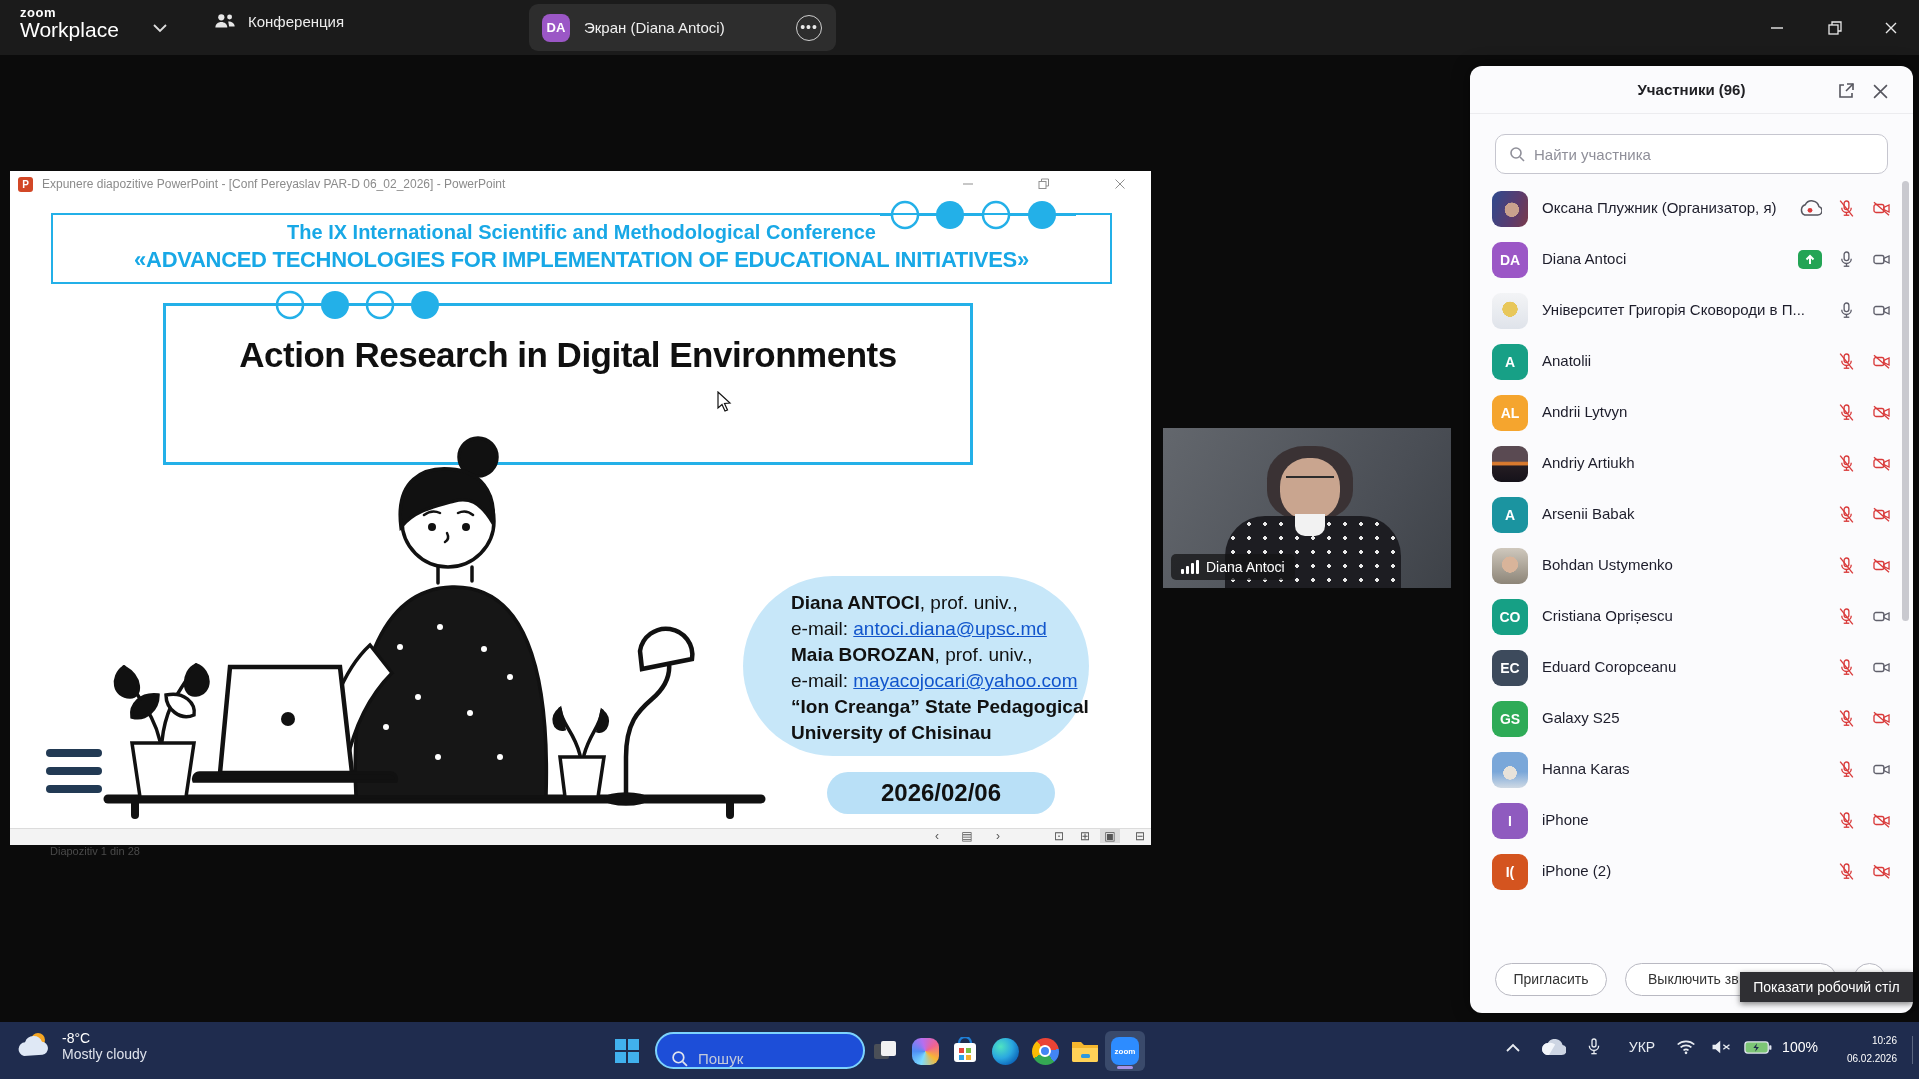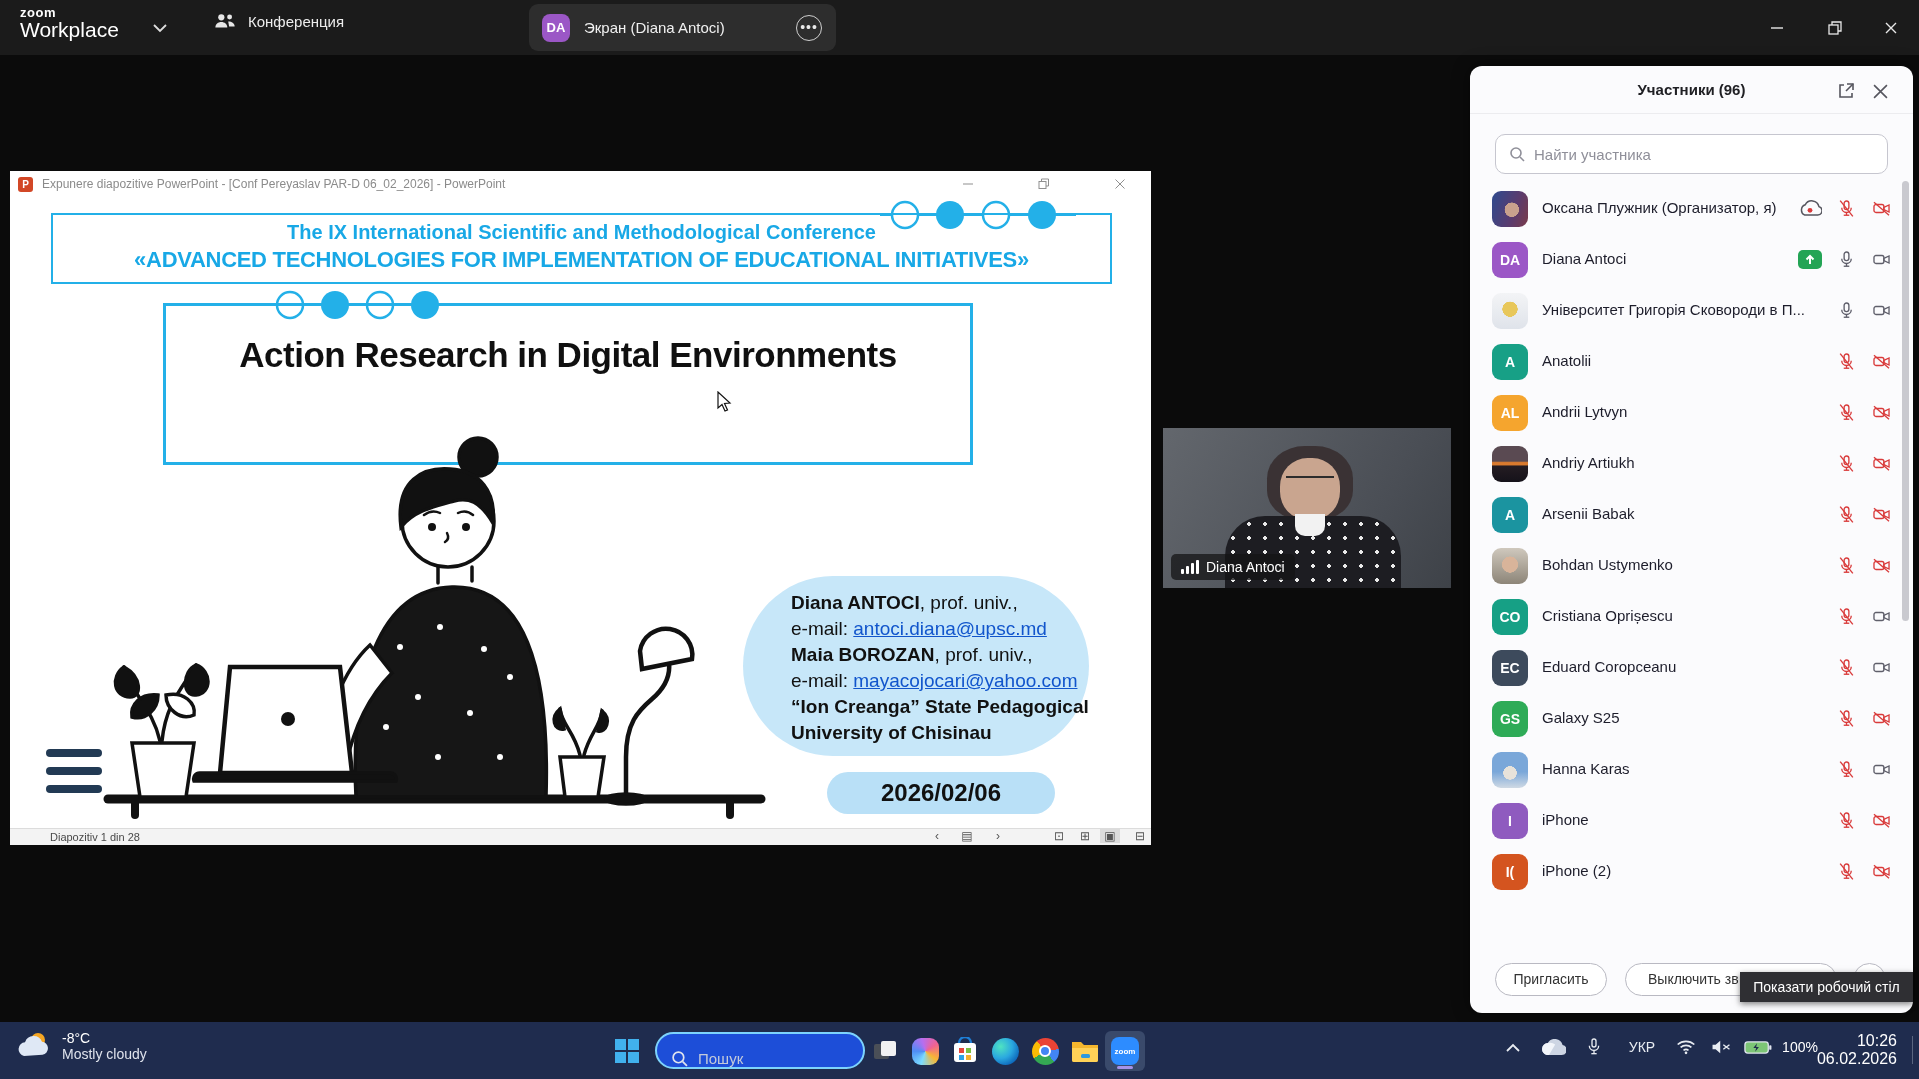--- a/index.html
+++ b/index.html
@@ -21,21 +21,21 @@
   .winctl { position:absolute; top:0; height:55px; width:50px; display:flex; align-items:center; justify-content:center; color:#e8e8e8; }
 
   
   #ppt { position:absolute; left:10px; top:171px; width:1141px; height:674px; background:#fff; }
   #ppt-titlebar { position:absolute; left:0; top:0; width:100%; height:26px; background:#fff; display:flex; align-items:center; }
   .ppt-ico { width:15px; height:15px; margin-left:8px; border-radius:3px; background:#d24726; color:#fff; font-size:10px; font-weight:bold; text-align:center; line-height:15px; }
   .ppt-title { margin-left:9px; font-size:12px; color:#8b8b8b; }
   .pptctl { position:absolute; top:0; width:34px; height:25px; display:flex; align-items:center; justify-content:center; color:#8f8f8f; }
   #slide { position:absolute; left:0; top:26px; width:1141px; height:632px; background:#fff; overflow:hidden; }
   #ppt-status { position:absolute; left:0; bottom:0; width:100%; height:17px; background:#f3f3f3; border-top:1px solid #dcdcdc; font-size:11px; color:#4a4a4a; }
-  #ppt-status .sl { position:absolute; left:8px; top:2px;padding-left:32px; }
+  #ppt-status .sl { position:absolute; left:8px; top:16px;padding-left:32px; }
   .stico { position:absolute; top:0px; color:#555; font-size:12px; width:20px; text-align:center; }
   .stico.hl { background:#dcdcdc; }
 
   
   .sl-header { position:absolute; left:41px; top:16px; width:1061px; height:71px; border:2px solid #23b0e8; text-align:center; padding-top:6px; }
   .sl-header .h1 { font-size:20px; font-weight:bold; color:#18a8e6; }
   .sl-header .h2 { font-size:22px; font-weight:bold; color:#18a8e6; margin-top:3px; letter-spacing:-.3px; }
   .sl-titlebox { position:absolute; left:153px; top:106px; width:810px; height:162px; border:3px solid #23b0e8; text-align:center; padding-top:26px; }
   .sl-titlebox .t { font-size:35px; font-weight:600; color:#101010; line-height:46px; letter-spacing:-.5px; }
   .dots { position:absolute; }
@@ -94,21 +94,21 @@
   #taskbar { position:absolute; left:0; top:1022px; width:1919px; height:57px; background:#1f2c4e; }
   #weather { position:absolute; left:16px; top:8px; display:flex; gap:10px; align-items:center; color:#fff; }
   #weather .wtxt div:first-child { font-size:14px; }
   #weather .wtxt div:last-child { font-size:14px; color:#dfe3ec; }
   .tb-ico { position:absolute; top:9px; width:40px; height:40px; display:flex; align-items:center; justify-content:center; border-radius:6px; }
   #tb-search { position:absolute; left:655px; top:10px; width:210px; height:37px; background:#1d4ed8; border:2px solid #7dd3fc; border-radius:19px; display:flex; align-items:flex-end; }
   #tb-search input { background:transparent; border:0; outline:0; color:#e6eaf2; font-size:15px; margin-left:10px; width:150px; font-family:"Liberation Sans",sans-serif;}
   #tb-search input::placeholder { color:#c3cada; }
   #tb-search svg { margin-left:14px; }
   .tray { position:absolute; top:0; height:50px; display:flex; align-items:center; justify-content:center; color:#e8ecf2; }
-  #clock { position:absolute; right:22px; top:10px; text-align:right; color:#fff; font-size:16px; line-height:18px; }
+  #clock { position:absolute; right:22px; top:10px; text-align:right; color:#fff; font-size:10px; line-height:18px; }
   #showdesk { position:absolute; right:6px; top:14px; width:1px; height:28px; background:#5a6680; }
   .zoom-active { background:#3a4a6b; }
   .zoom-ind { position:absolute; left:12px; bottom:2px; width:16px; height:3px; border-radius:2px; background:#a493e8; }
 </style>
 </head>
 <body>
 
 <div id="screen">
 
   <div id="topbar">

